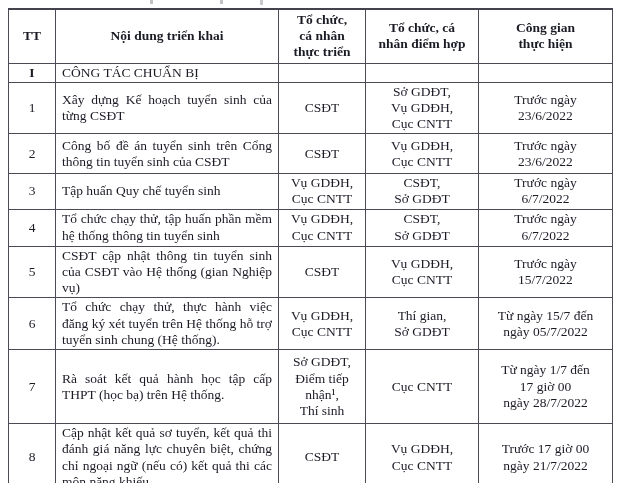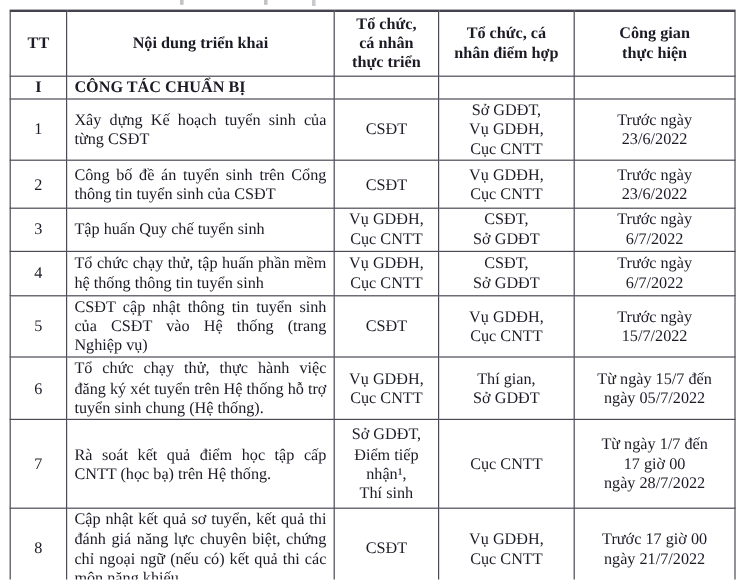--- a/index.html
+++ b/index.html
@@ -74,21 +74,21 @@
     text-justify: inter-word;
     padding: 1px 6px;
   }
   td.c-center {
     text-align: center;
   }
   .ml {
     white-space: pre-line;
   }
   tr.sec td.c-content {
-    font-weight: bold;
+    font-weight: normal;
     text-align: left;
   }
   tr.sec td.c-tt {
     font-weight: bold;
   }
   
   .doc-table tr.sec td, .doc-table tr.r1 td, .doc-table tr.r3 td,
   .doc-table tr.r5 td, .doc-table tr.r6 td, .doc-table tr.r7 td,
   .doc-table tr.r8 td {
     border-top-color: #3f3f49;
@@ -160,40 +160,40 @@
       <td class="c-content">Tổ chức chạy thử, tập huấn phần mềm hệ thống thông tin tuyển sinh</td>
       <td class="c-center ml">Vụ GDĐH,
 Cục CNTT</td>
       <td class="c-center ml">CSĐT,
 Sở GDĐT</td>
       <td class="c-center ml">Trước ngày
 6/7/2022</td>
     </tr>
     <tr class="r5">
       <td class="c-tt">5</td>
-      <td class="c-content">CSĐT cập nhật thông tin tuyển sinh của CSĐT vào Hệ thống (trang Nghiệp vụ)</td>
+      <td class="c-content">CSĐT cập nhật thông tin tuyển sinh của CSĐT vào Hệ thống (gian Nghiệp vụ)</td>
       <td class="c-center ml">CSĐT</td>
       <td class="c-center ml">Vụ GDĐH,
 Cục CNTT</td>
       <td class="c-center ml">Trước ngày
 15/7/2022</td>
     </tr>
     <tr class="r6">
       <td class="c-tt">6</td>
       <td class="c-content">Tổ chức chạy thử, thực hành việc đăng ký xét tuyển trên Hệ thống hỗ trợ tuyển sinh chung (Hệ thống).</td>
       <td class="c-center ml">Vụ GDĐH,
 Cục CNTT</td>
       <td class="c-center ml">Thí gian,
 Sở GDĐT</td>
       <td class="c-center ml">Từ ngày 15/7 đến
 ngày 05/7/2022</td>
     </tr>
     <tr class="r7">
       <td class="c-tt">7</td>
-      <td class="c-content">Rà soát kết quả điểm học tập cấp CNTT (học bạ) trên Hệ thống.</td>
+      <td class="c-content">Rà soát kết quả hành học tập cấp THPT (học bạ) trên Hệ thống.</td>
       <td class="c-center ml">Sở GDĐT,
 Điểm tiếp
 nhận¹,
 Thí sinh</td>
       <td class="c-center ml">Cục CNTT</td>
       <td class="c-center ml">Từ ngày 1/7 đến
 17 giờ 00
 ngày 28/7/2022</td>
     </tr>
     <tr class="r8">

